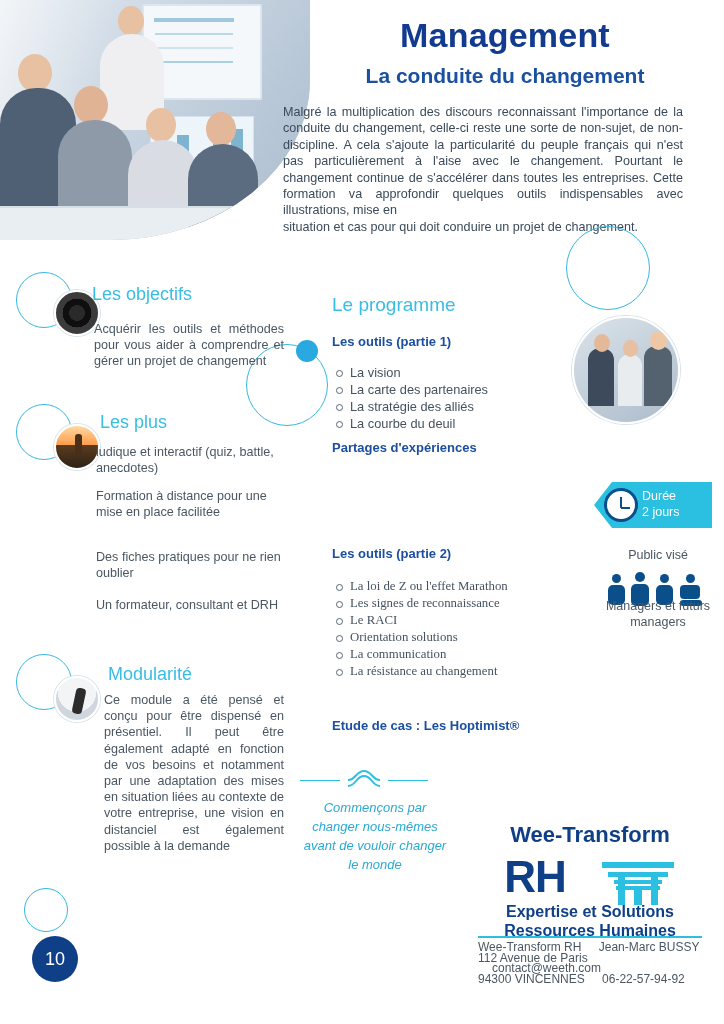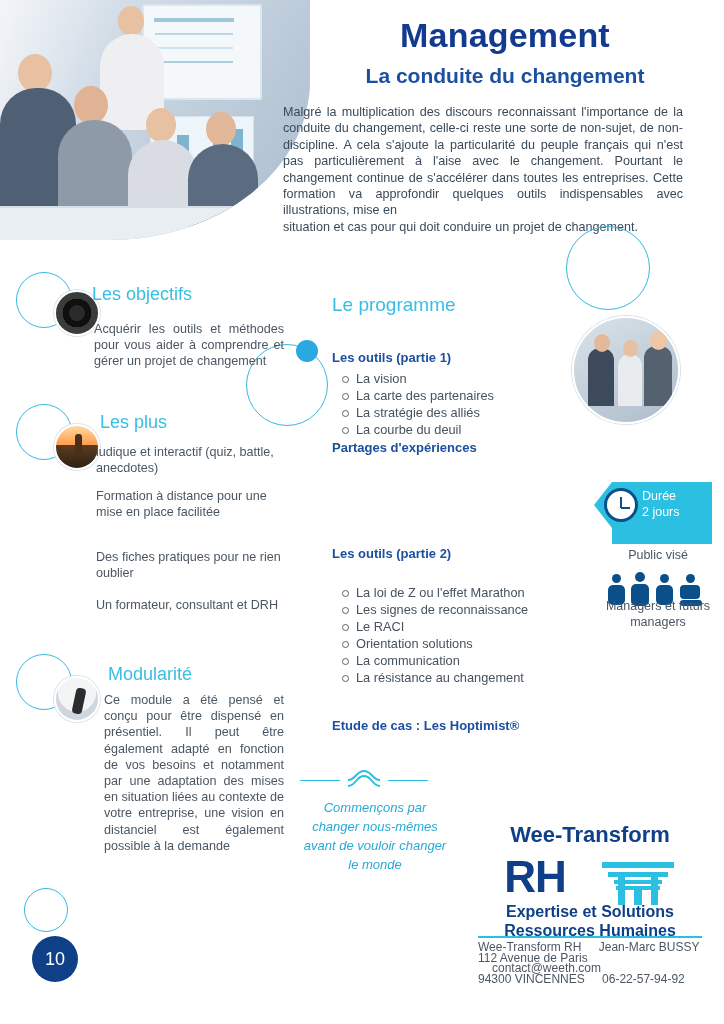--- a/index.html
+++ b/index.html
@@ -132,25 +132,25 @@
   
   .prog-sub {
     position:absolute; font-size:13px; font-weight:bold; color:#1b4fa0;
   }
   .prog-list { position:absolute; font-size:12.8px; line-height:17px; color:#46525f; }
   .prog-list li { list-style:none; position:relative; padding-left:16px; }
   .prog-list li:before {
     content:""; position:absolute; left:2px; top:6px;
     width:5px; height:5px; border:1px solid #5a6570; border-radius:50%;
   }
-  .prog-list ul { margin:8px; padding:0; }
+  .prog-list ul { margin:2px; padding:0; }
 
   
   .duree-tag {
-    position:absolute; left:612px; top:482px; width:100px; height:62px;
+    position:absolute; left:612px; top:482px; width:100px; height:46px;
     background:#2bbfe2;
   }
   .duree-tag:before{
     content:""; position:absolute; left:-18px; top:0; width:0; height:0;
     border-top:23px solid transparent; border-bottom:23px solid transparent;
     border-right:18px solid #2bbfe2;
   }
   .clock {
     position:absolute; left:-8px; top:6px; width:34px; height:34px;
     border:3px solid #0b4f8a; border-radius:50%; background:#ffffff;
@@ -272,34 +272,34 @@
   <div class="body-text" style="left:96px;top:488px;width:190px;">Formation à distance pour une mise en place facilitée</div>
   <div class="body-text" style="left:96px;top:549px;width:190px;">Des fiches pratiques pour ne rien oublier</div>
   <div class="body-text" style="left:96px;top:597px;width:190px;">Un formateur, consultant et DRH</div>
 
   <div class="bubble bubble-mod"></div>
   <div class="sec-h" style="left:108px;top:664px;">Modularité</div>
   <div class="body-text justify" style="left:104px;top:692px;width:180px;">Ce module a été pensé et conçu pour être dispensé en présentiel. Il peut être également adapté en fonction de vos besoins et notamment par une adaptation des mises en situation liées au contexte de votre entreprise, une vision en distanciel est également possible à la demande</div>
 
   <div class="prog-h">Le programme</div>
 
-  <div class="prog-sub" style="left:332px;top:334px;margin-top:16px;">Les outils (partie 1)</div>
+  <div class="prog-sub" style="left:332px;top:334px;">Les outils (partie 1)</div>
   <div class="prog-list" style="left:332px;top:362px;width:260px;">
     <ul>
       <li>La vision</li>
       <li>La carte des partenaires</li>
       <li>La stratégie des alliés</li>
       <li>La courbe du deuil</li>
     </ul>
   </div>
 
   <div class="prog-sub" style="left:332px;top:440px;">Partages d'expériences</div>
 
   <div class="prog-sub" style="left:332px;top:546px;">Les outils (partie 2)</div>
-  <div class="prog-list" style="left:332px;top:576px;width:250px;">
+  <div class="prog-list" style="left:332px;top:576px;width:250px;font-family:Liberation Serif, serif;">
     <ul>
       <li>La loi de Z ou l'effet Marathon</li>
       <li>Les signes de reconnaissance</li>
       <li>Le RACI</li>
       <li>Orientation solutions</li>
       <li>La communication</li>
       <li>La résistance au changement</li>
     </ul>
   </div>
 

